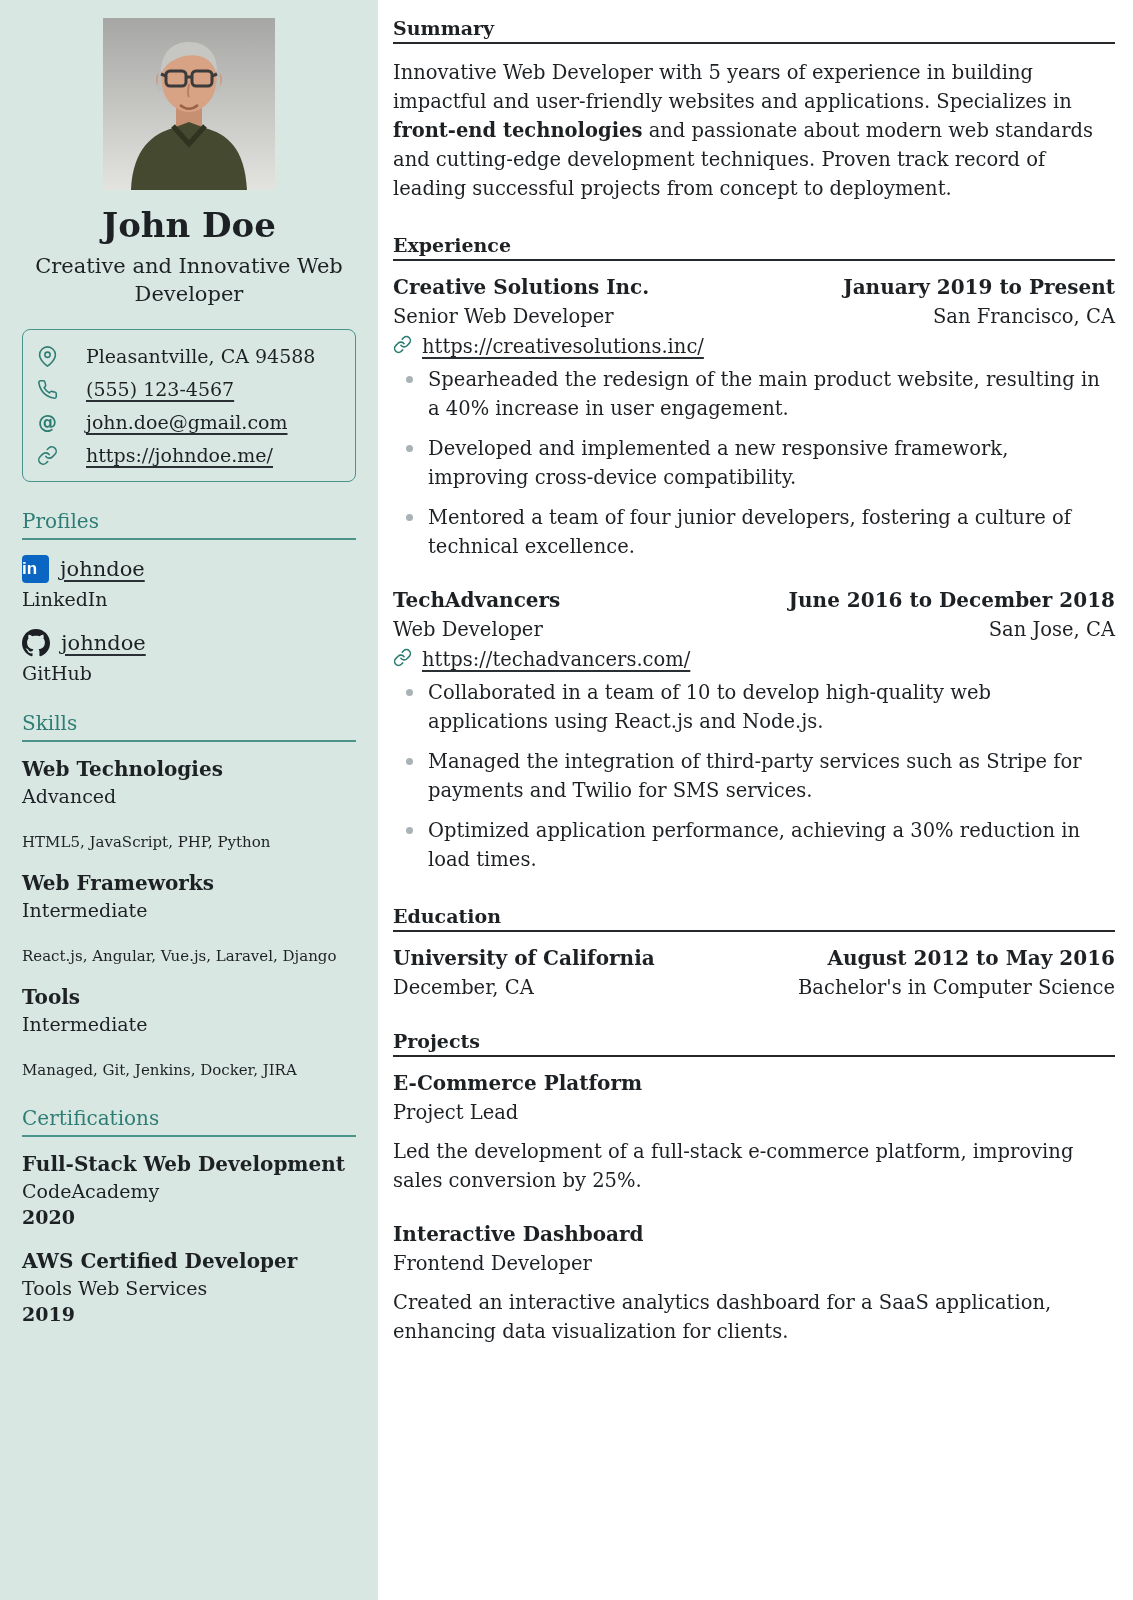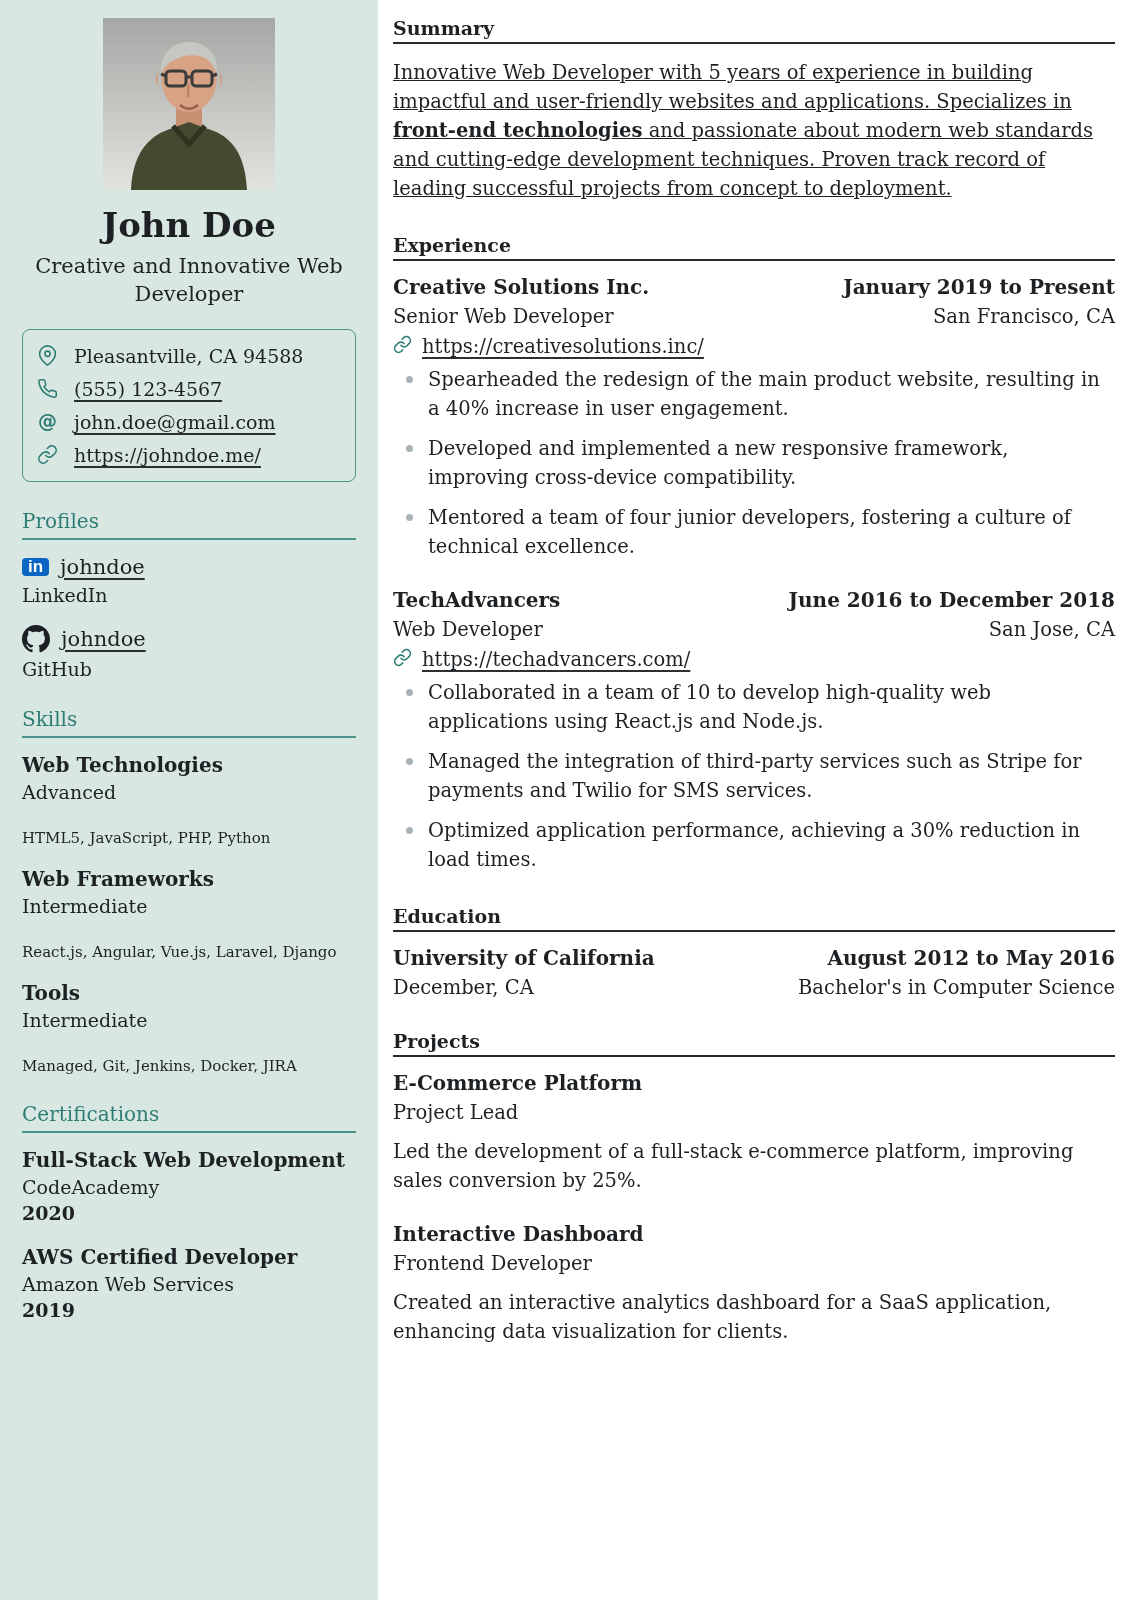--- a/index.html
+++ b/index.html
@@ -13,51 +13,51 @@
   .page{display:flex;width:1133px;height:1600px;}
 
   
   .sidebar{flex:0 0 378px;width:378px;background:var(--sidebar-bg);padding:18px 22px 24px;}
   .photo-wrap{width:172px;height:172px;margin:0 auto;}
   .photo-wrap svg{display:block;width:100%;height:100%;}
   .name{font-size:34px;font-weight:700;text-align:center;margin-top:15px;}
   .headline{font-size:21px;line-height:28px;text-align:center;margin-top:7px;}
   .contact-box{margin-top:21px;border:1.5px solid var(--accent-line);border-radius:8px;
                padding:15px 14px;display:flex;flex-direction:column;gap:11px;}
-  .c-item{display:flex;align-items:flex-start;gap:16px;font-size:19px;}
+  .c-item{display:flex;align-items:center;gap:28px;font-size:19px;}
   .cicon{width:21px;height:21px;flex:0 0 21px;color:var(--accent);display:flex;align-items:center;justify-content:center;}
   .cicon svg{width:21px;height:21px;display:block;}
   .at{font-family:"DejaVu Sans","Liberation Sans",sans-serif;font-size:19px;font-weight:700;color:var(--accent);line-height:1;}
   a.link{color:inherit;text-decoration:underline;text-decoration-thickness:1.5px;
          text-underline-offset:4px;text-decoration-color:#2a2f33;cursor:pointer;}
   .sheading{color:var(--accent);font-size:20px;font-weight:400;margin-top:27px;
             padding-bottom:5px;border-bottom:2px solid var(--accent-line);margin-bottom:15px;}
   .profile-item{margin-bottom:19px;}
   .prow{display:flex;align-items:center;gap:11px;}
-  .icon-badge-li{width:27px;height:18px;background:var(--linkedin);border-radius:4px;color:#fff;
-                 display:flex;align-items:center;justify-content:center;
+  .icon-badge-li{width:27px;height:28px;background:var(--linkedin);border-radius:4px;color:#fff;
+                 display:flex;align-items:center;
                  font-family:"Liberation Sans","DejaVu Sans",sans-serif;font-weight:700;font-size:17px;}
   .icon-gh{width:28px;height:28px;display:flex;}
   .icon-gh svg{width:28px;height:28px;fill:var(--github);display:block;}
   .username{font-size:21px;}
   .network{font-size:19px;margin-top:5px;}
   .skill-item{margin-bottom:20px;}
   .skill-name{font-size:20px;font-weight:700;}
   .skill-level{font-size:19px;margin-top:4px;}
   .skill-keywords{font-size:15px;margin-top:26px;}
   .cert-item{margin-bottom:21px;}
   .cert-name{font-size:20px;font-weight:700;}
   .cert-issuer{font-size:19px;margin-top:4px;}
   .cert-year{font-size:19px;font-weight:700;margin-top:4px;}
 
   
   .main{flex:1;padding:17px 18px 0 15px;}
   .msection{margin-bottom:31px;}
   .mheading{font-size:19px;font-weight:700;padding-bottom:3px;border-bottom:2px solid var(--rule);margin-bottom:14px;}
-  .body{font-size:19.5px;line-height:29px;text-decoration:underline;}
+  .body{font-size:19.5px;line-height:29px;}
   .body strong{font-weight:700;}
   .xitem{margin-bottom:27px;}
   .xitem:last-child{margin-bottom:0;}
   .xrow{display:flex;justify-content:space-between;align-items:baseline;}
   .xrow + .xrow{margin-top:6px;}
   .xbold{font-size:20px;font-weight:700;}
   .xreg{font-size:19.5px;}
   .xurl{display:flex;align-items:flex-start;gap:10px;margin-top:7px;font-size:19.5px;}
   .xurl .licon{width:19px;height:19px;color:var(--accent);display:flex;}
   .xurl svg{width:19px;height:19px;display:block;}
@@ -185,21 +185,21 @@
     </div>
 
     <h2 class="sheading">Certifications</h2>
     <div class="cert-item">
       <div class="cert-name">Full-Stack Web Development</div>
       <div class="cert-issuer">CodeAcademy</div>
       <div class="cert-year">2020</div>
     </div>
     <div class="cert-item">
       <div class="cert-name">AWS Certified Developer</div>
-      <div class="cert-issuer">Amazon Web Services</div>
+      <div class="cert-issuer">Tools Web Services</div>
       <div class="cert-year">2019</div>
     </div>
   </aside>
 
   <main class="main">
 
     <section class="msection">
       <h2 class="mheading">Summary</h2>
       <p class="body"><span>Innovative Web Developer with 5 years of experience in building impactful and user-friendly websites and applications. Specializes in </span><strong>front-end technologies</strong><span> and passionate about modern web standards and cutting-edge development techniques. Proven track record of leading successful projects from concept to deployment.</span></p>
     </section>

